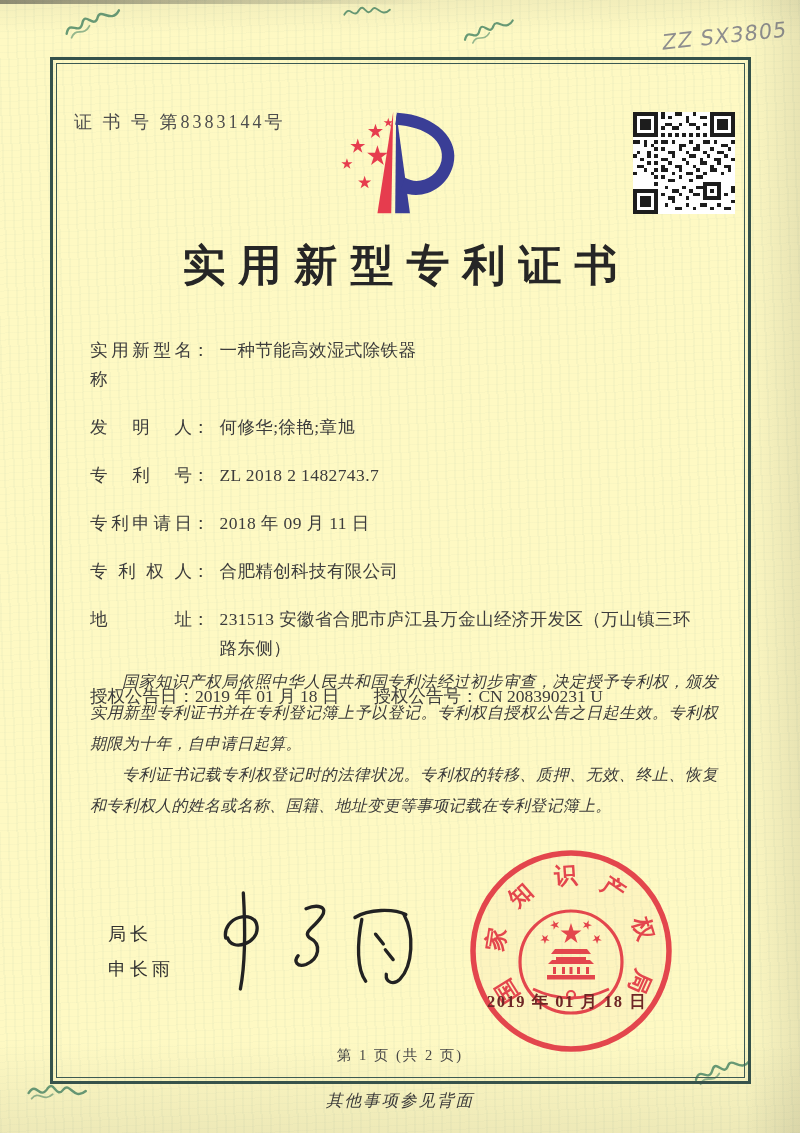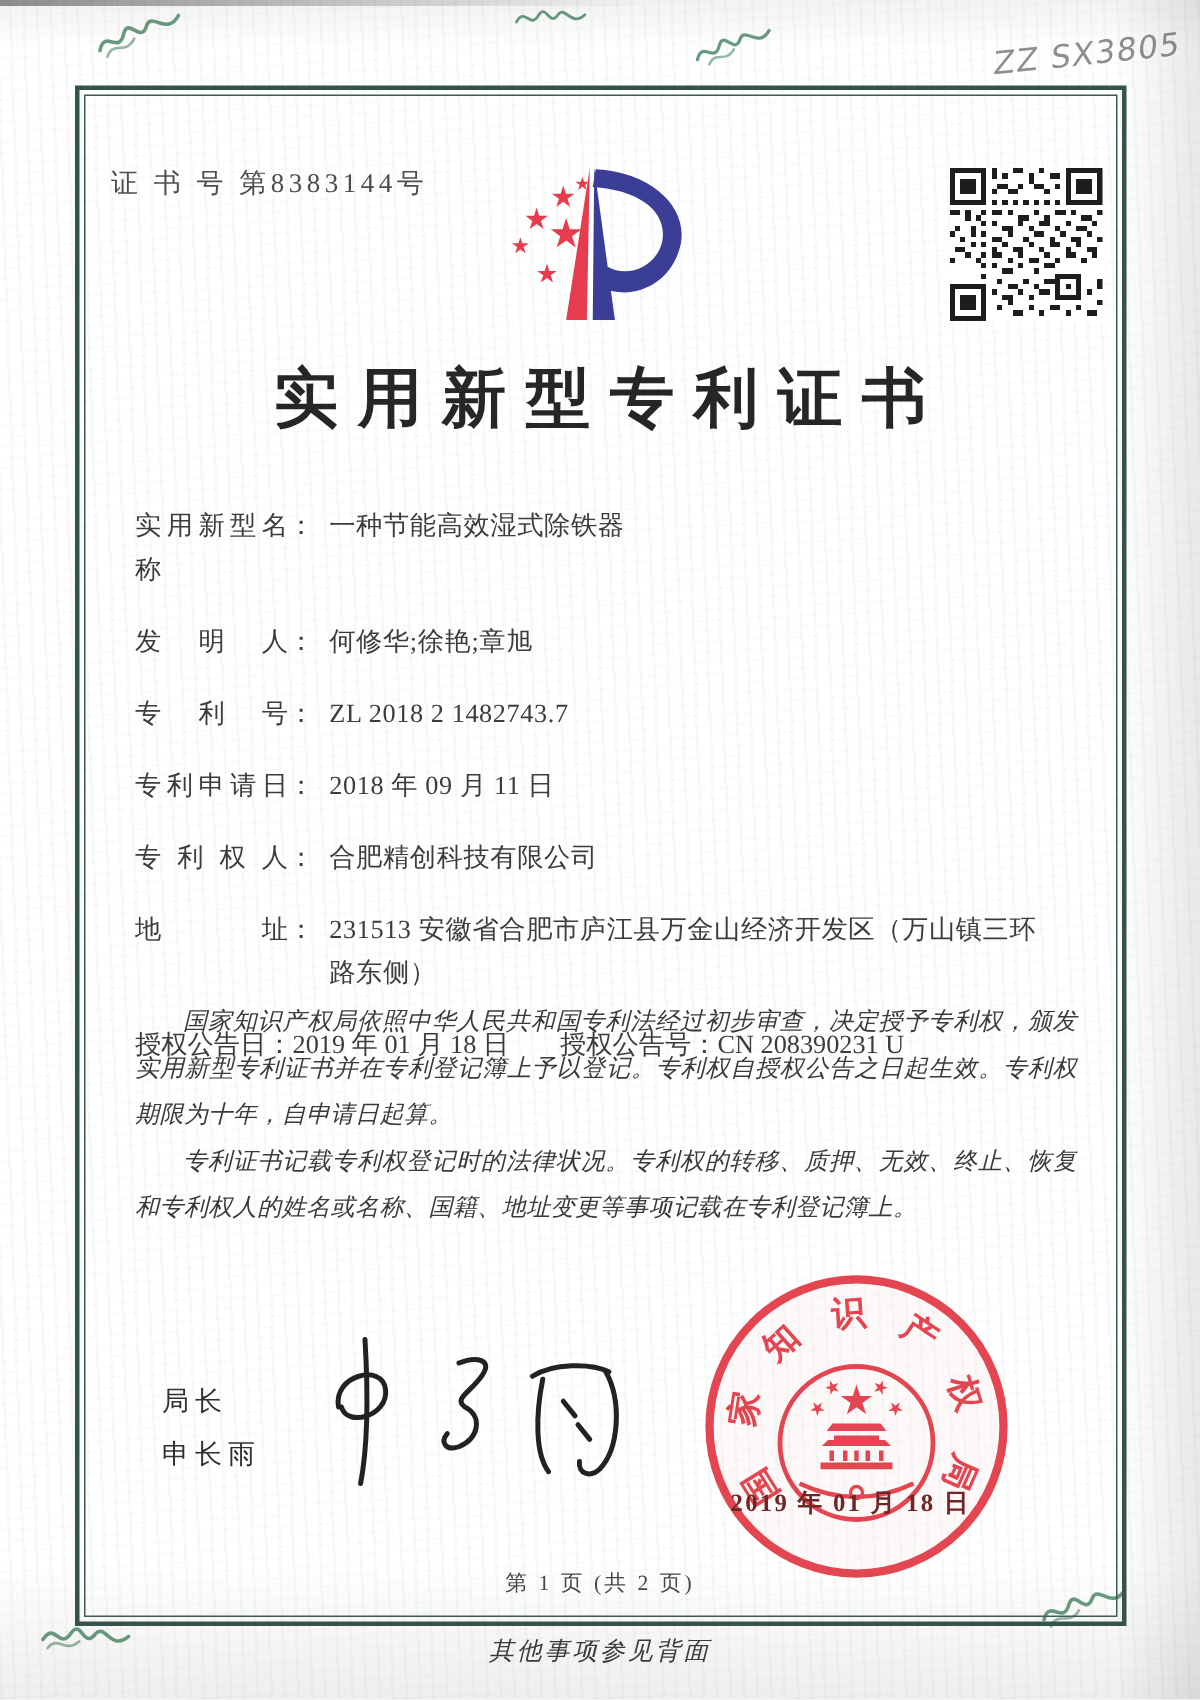--- a/index.html
+++ b/index.html
@@ -1,17 +1,17 @@
 <!DOCTYPE html>
 <html><head>
 <meta charset="utf-8">
 <style>
   html,body{margin:0;padding:0;}
   body{font-family:"Liberation Serif","DejaVu Serif",serif;background:#e9e7e2;}
-  .page{position:relative;width:800px;height:1133px;background:#ffffff;overflow:hidden;}
+  .page{position:relative;width:800px;height:1133px;background:#fef9c3;overflow:hidden;}
   
   .page::before{content:"";position:absolute;inset:0;pointer-events:none;
     background:
       repeating-linear-gradient(88deg, rgba(130,165,155,0.055) 0 2px, rgba(0,0,0,0) 2px 9px),
       repeating-linear-gradient(-3deg, rgba(130,165,155,0.04) 0 1px, rgba(0,0,0,0) 1px 7px);}
   
   .page::after{content:"";position:absolute;inset:0;pointer-events:none;
     background:
       linear-gradient(to right, rgba(0,0,0,0) 93%, rgba(70,70,62,0.12)),
       linear-gradient(to bottom, rgba(80,80,72,0.07), rgba(0,0,0,0) 3%, rgba(0,0,0,0) 92%, rgba(90,90,78,0.10));}

